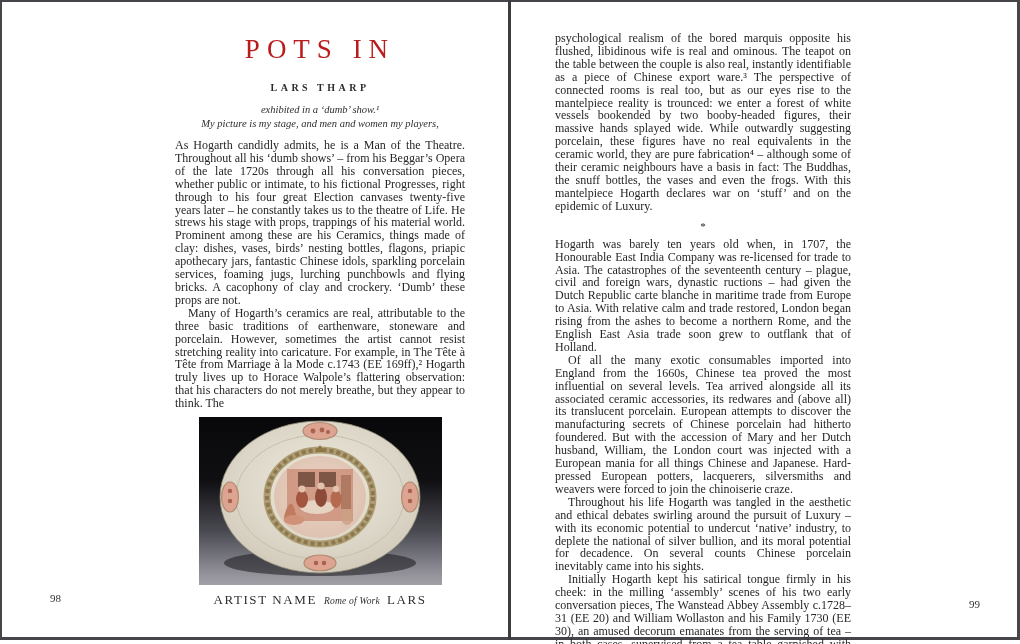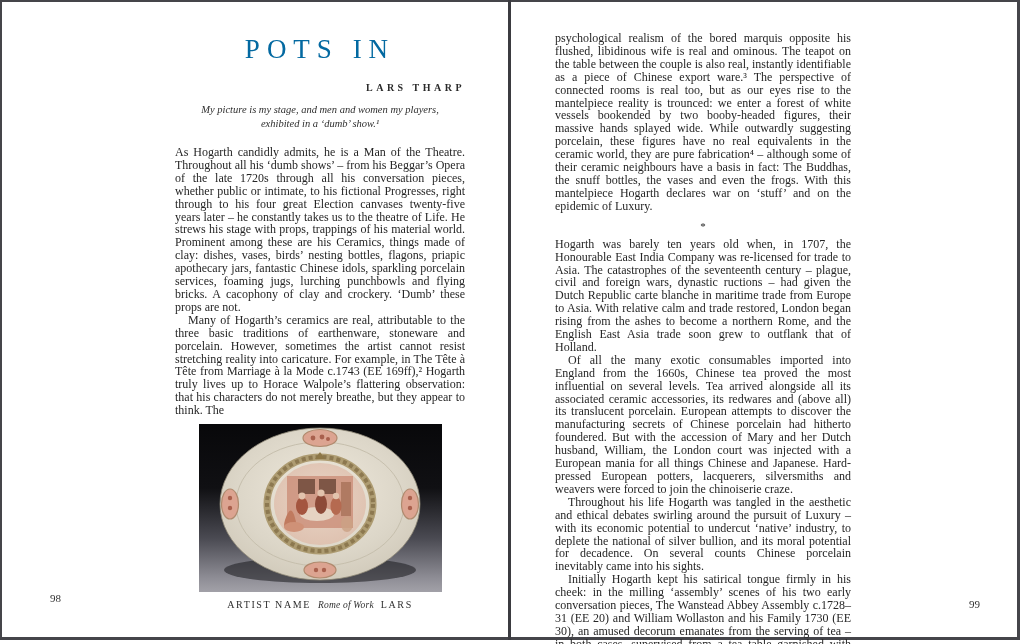--- a/index.html
+++ b/index.html
@@ -28,44 +28,44 @@
   .col-left  { left:173px; top:0; width:290px; }
   .col-right { left:44px;  top:0; width:296px; }
 
   
   .chapter-title {
     margin-top:34px;
     text-align:center;
     font-size:27px;
     line-height:31px;
     letter-spacing:7px;
-    color:#0369a1;
+    color:#b91c1c;
     font-weight:400;
   }
   .chapter-title .tline { display:block; }
   .author {
     margin-top:17px;
-    text-align:right;
+    text-align:center;
     font-size:10px;
     font-weight:bold;
     letter-spacing:3.5px;
     color:#2a2a2a;
   }
   .epigraph {
     margin-top:10px;
     text-align:center;
     font-style:italic;
     font-size:10.5px;
     line-height:13.5px;
     color:#2e2e2e;
   }
   .epigraph .eline { display:block; }
 
   
-  .bodytext { margin-top:16px; }
+  .bodytext { margin-top:9px; }
   .bodytext-right { margin-top:32px; }
   p.par {
     font-size:12px;
     line-height:12.9px;
     text-align:justify;
     color:#262626;
   }
   p.par.indent { text-indent:13px; }
   .divider {
     text-align:center;
@@ -83,21 +83,21 @@
     position:relative;
   }
   .figure svg { display:block; }
   .figcaption {
     margin-top:7px;
     text-align:center;
     font-size:8px;
     color:#2f2f2f;
     white-space:nowrap;
   }
-  .figcaption .caps { letter-spacing:1.6px; font-size:10px; }
+  .figcaption .caps { letter-spacing:1.6px; font-size:13px; }
   .figcaption .worktitle { font-style:italic; font-size:9.5px; letter-spacing:0.2px; margin:0 7px; }
 
   
   .folio {
     position:absolute;
     font-size:11px;
     color:#333;
   }
   .folio-left  { left:50px;  top:592px; }
   .folio-right { left:953px; top:598px;margin-left:16px; }
@@ -114,22 +114,22 @@
 <div class="page page-left">
   <div class="col col-left">
 
     <h1 class="chapter-title">
       <span class="tline">POTS IN</span>
     </h1>
 
     <div class="author">LARS THARP</div>
 
     <div class="epigraph">
+      <span class="eline">exhibited in a ‘dumb’ show.¹</span>
       <span class="eline">My picture is my stage, and men and women my players,</span>
-      <span class="eline">exhibited in a ‘dumb’ show.¹</span>
     </div>
 
     <div class="bodytext">
       <p class="par">As Hogarth candidly admits, he is a Man of the Theatre. Throughout all his ‘dumb shows’ – from his Beggar’s Opera of the late 1720s through all his conversation pieces, whether public or intimate, to his fictional Progresses, right through to his four great Election canvases twenty-five years later – he constantly takes us to the theatre of Life. He strews his stage with props, trappings of his material world. Prominent among these are his Ceramics, things made of clay: dishes, vases, birds’ nesting bottles, flagons, priapic apothecary jars, fantastic Chinese idols, sparkling porcelain services, foaming jugs, lurching punchbowls and flying bricks. A cacophony of clay and crockery. ‘Dumb’ these props are not.</p>
       <p class="par indent">Many of Hogarth’s ceramics are real, attributable to the three basic traditions of earthenware, stoneware and porcelain. However, sometimes the artist cannot resist stretching reality into caricature. For example, in The Tête à Tête from Marriage à la Mode c.1743 (EE 169ff),² Hogarth truly lives up to Horace Walpole’s flattering observation: that his characters do not merely breathe, but they appear to think. The</p>
     </div>
 
     <div class="figure">
       <svg width="243" height="168" viewBox="0 0 243 168">
         <defs>

